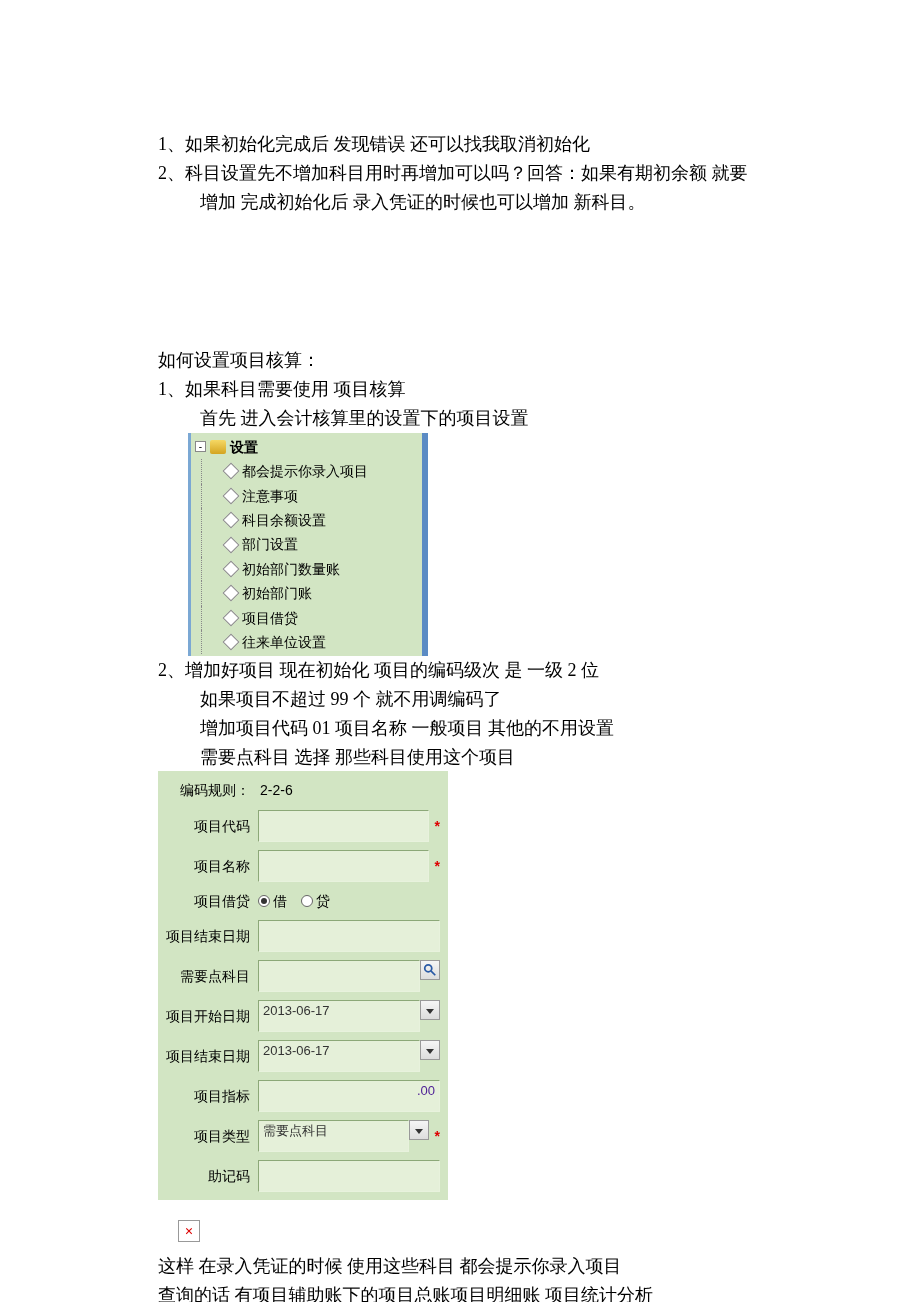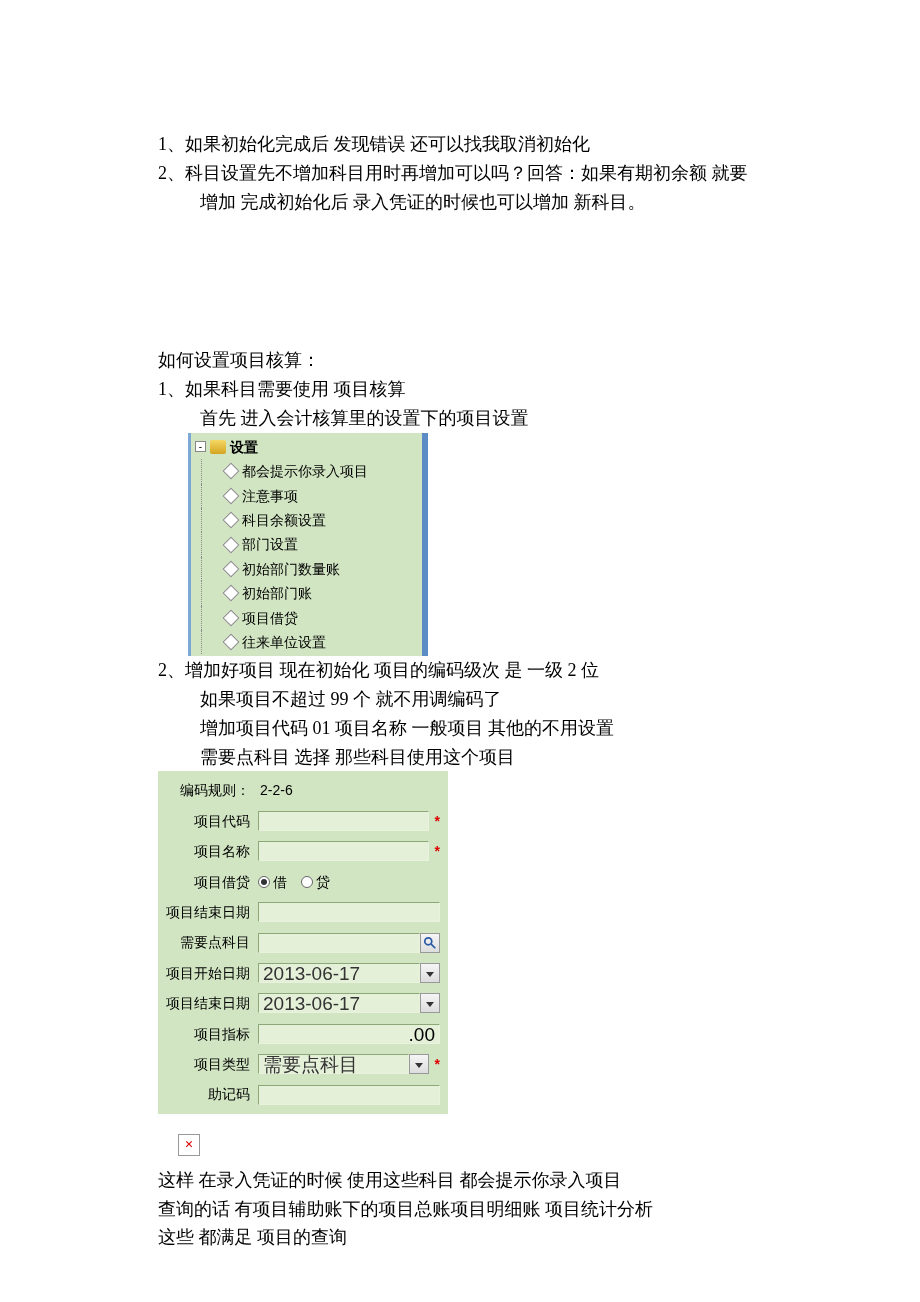--- a/index.html
+++ b/index.html
@@ -92,33 +92,33 @@
       width: 88px;
       text-align: right;
       padding-right: 4px;
       white-space: nowrap;
     }
     .form-value-text {
       padding-left: 2px;
     }
     .form-input {
       flex: 1;
-      height: 20px;
+      height: 32px;
       background: #e5f0d9;
       border-top: 1px solid #8ca878;
       border-left: 1px solid #8ca878;
       border-right: 1px solid #e8f2dd;
       border-bottom: 1px solid #e8f2dd;
       padding: 0 4px;
-      font-size: 19px;
+      font-size: 13px;
       line-height: 20px;
       color: #333;
     }
     .form-input-short { width: 116px; flex: none; }
-    .form-input.num { text-align: right; color: #000000; }
+    .form-input.num { text-align: right; color: #4c1d95; }
     .req { color: #d00; font-weight: bold; padding-left: 2px; }
     .radio-grp {
       flex: 1;
       display: flex;
       gap: 14px;
       align-items: center;
     }
     .radio-opt { display: flex; align-items: center; gap: 3px; }
     .radio-dot {
       width: 12px; height: 12px;

